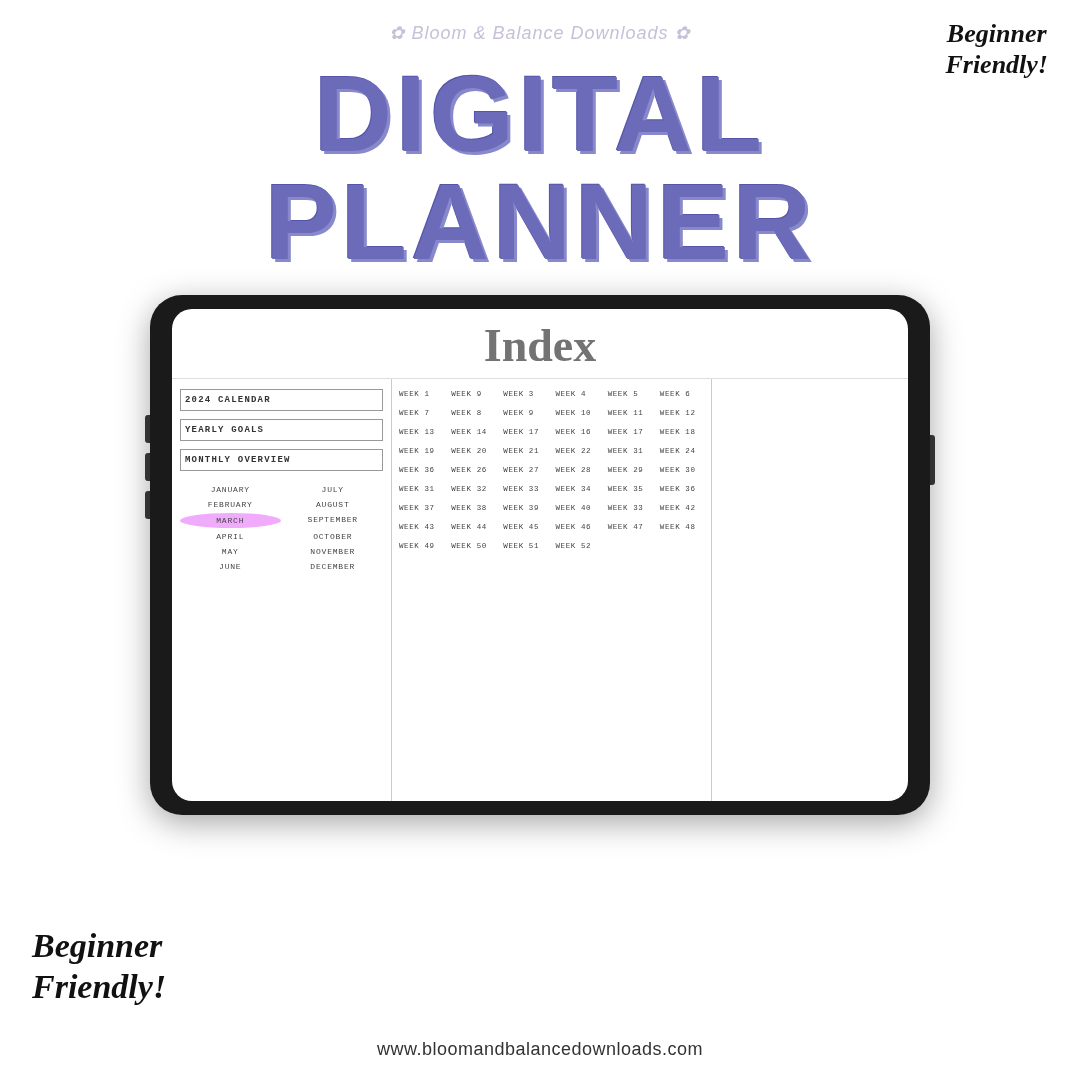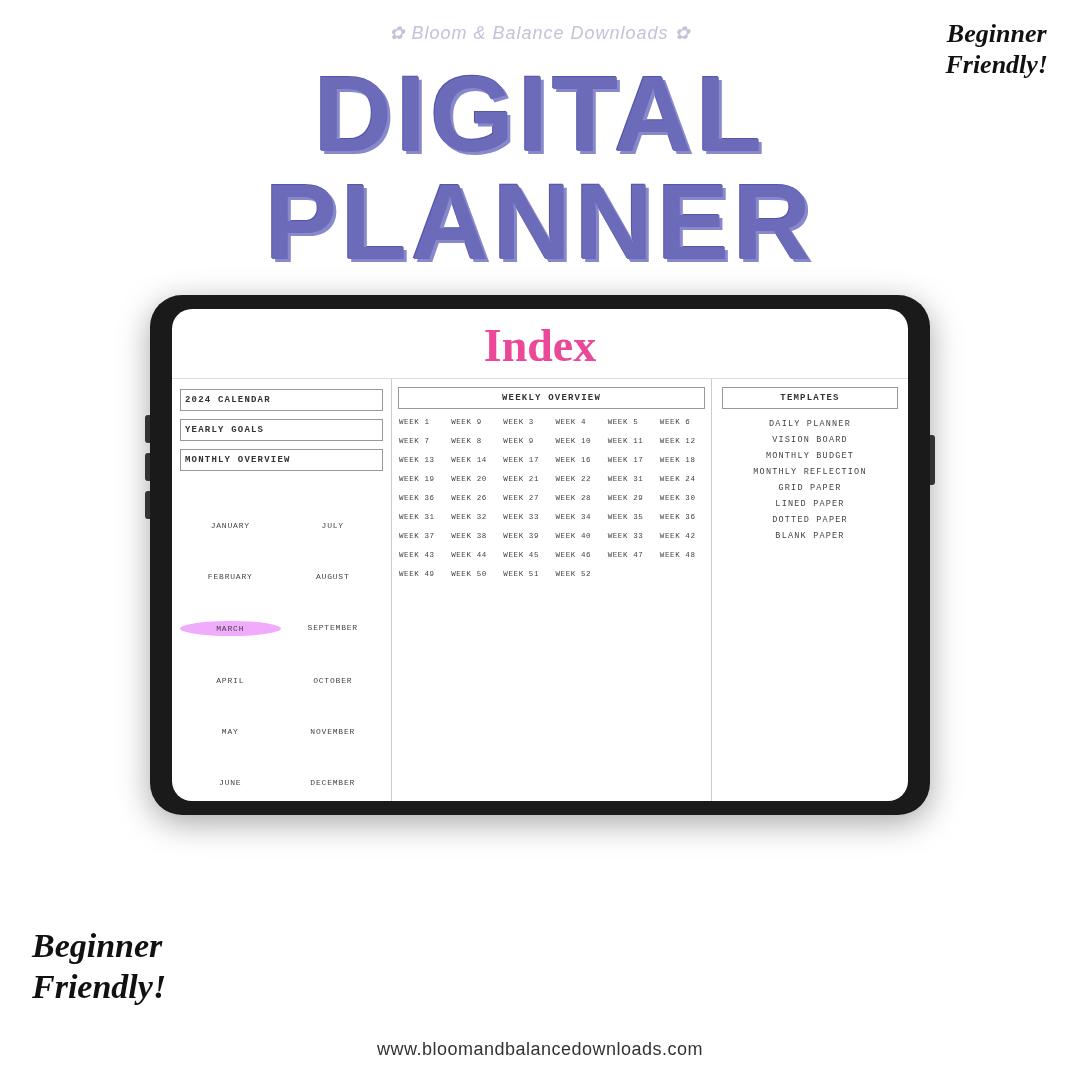--- a/index.html
+++ b/index.html
@@ -145,21 +145,21 @@
       display: flex;
       flex-direction: column;
     }
 
     
     .index-title {
       text-align: center;
       font-size: 46px;
       font-weight: 900;
       font-family: Georgia, 'Times New Roman', serif;
-      color: #ec4899;
+      color: #737373;
       padding: 10px 0 6px;
       border-bottom: 1px solid #ddd;
     }
 
     .index-content {
       display: flex;
       flex: 1;
       overflow: hidden;
     }
 
@@ -191,21 +191,20 @@
       gap: 2px;
       margin-top: 4px;
       font-size: 8px;
       letter-spacing: 0.8px;
       color: #444;
       font-family: 'Courier New', monospace;
     }
     .month-grid span {
       text-align: center;
       padding: 2px 1px;
-      margin-top: 36px;
     }
     .month-grid span.circle {
       background: #f0abfc;
       border-radius: 50%;
       padding: 3px 6px;
     }
 
     
     .index-middle {
       width: 320px;
@@ -339,21 +338,20 @@
             <span>APRIL</span>
             <span>OCTOBER</span>
             <span>MAY</span>
             <span>NOVEMBER</span>
             <span>JUNE</span>
             <span>DECEMBER</span>
           </div>
         </div>
 
         <div class="index-middle">
-          <div class="index-section-box-header">WEEKLY OVERVIEW</div>
 
           <div class="weeks-grid" id="weeks-grid">
           <div class="week-item">WEEK 1</div>
               <div class="week-item">WEEK 9</div>
               <div class="week-item">WEEK 3</div>
               <div class="week-item">WEEK 4</div>
               <div class="week-item">WEEK 5</div>
               <div class="week-item">WEEK 6</div>
               <div class="week-item">WEEK 7</div>
               <div class="week-item">WEEK 8</div>
@@ -397,33 +395,20 @@
               <div class="week-item">WEEK 46</div>
               <div class="week-item">WEEK 47</div>
               <div class="week-item">WEEK 48</div>
               <div class="week-item">WEEK 49</div>
               <div class="week-item">WEEK 50</div>
               <div class="week-item">WEEK 51</div>
               <div class="week-item">WEEK 52</div>
             </div>
         </div>
 
-        <div class="index-right">
-          <div class="index-section-box-header-right">TEMPLATES</div>
-          <div class="template-list" id="template-list">
-          <div class="template-item">DAILY PLANNER</div>
-              <div class="template-item">VISION BOARD</div>
-              <div class="template-item">MONTHLY BUDGET</div>
-              <div class="template-item">MONTHLY REFLECTION</div>
-              <div class="template-item">GRID PAPER</div>
-              <div class="template-item">LINED PAPER</div>
-              <div class="template-item">DOTTED PAPER</div>
-              <div class="template-item">BLANK PAPER</div>
-            </div>
-        </div>
 
       </div>
     </div>
   </div>
 </div>
 
 <div class="beginner-bottom-left">Beginner<br>Friendly!</div>
 
 <div class="website-footer">www.bloomandbalancedownloads.com</div>
 

